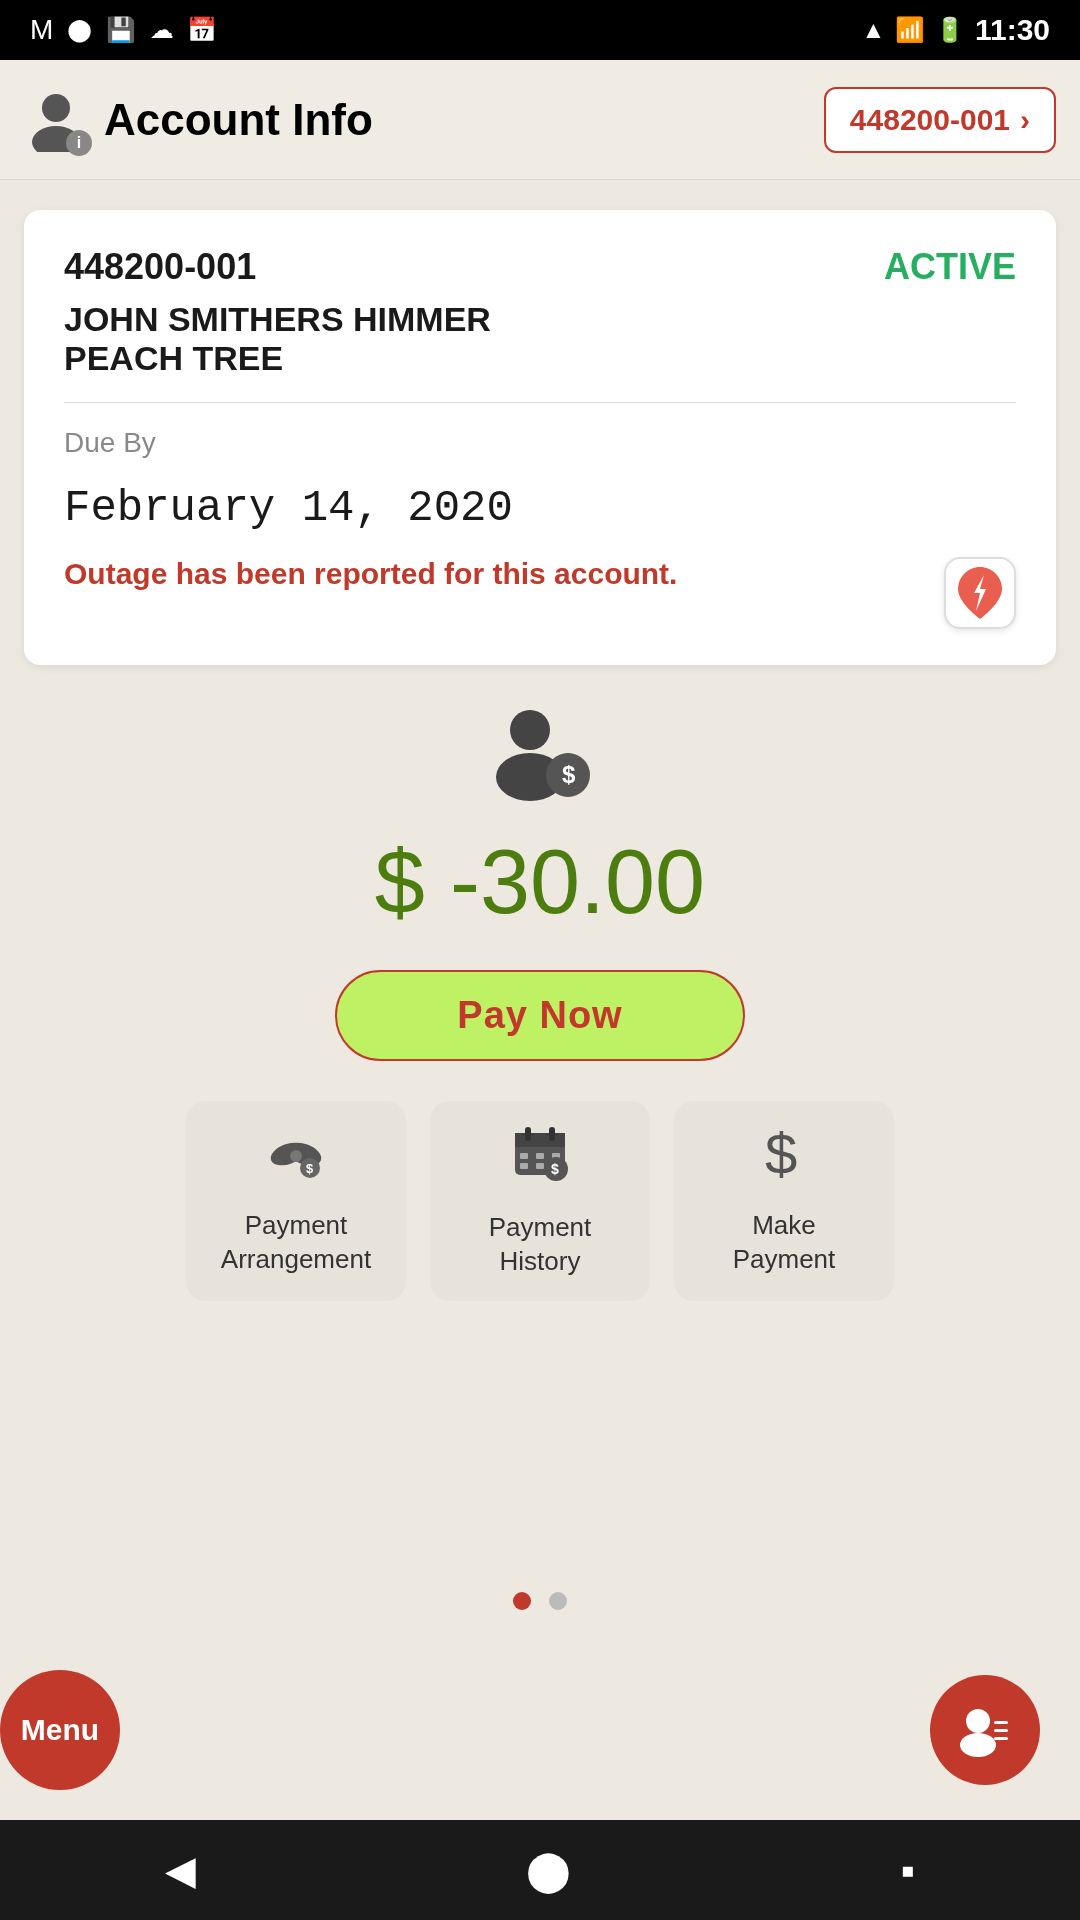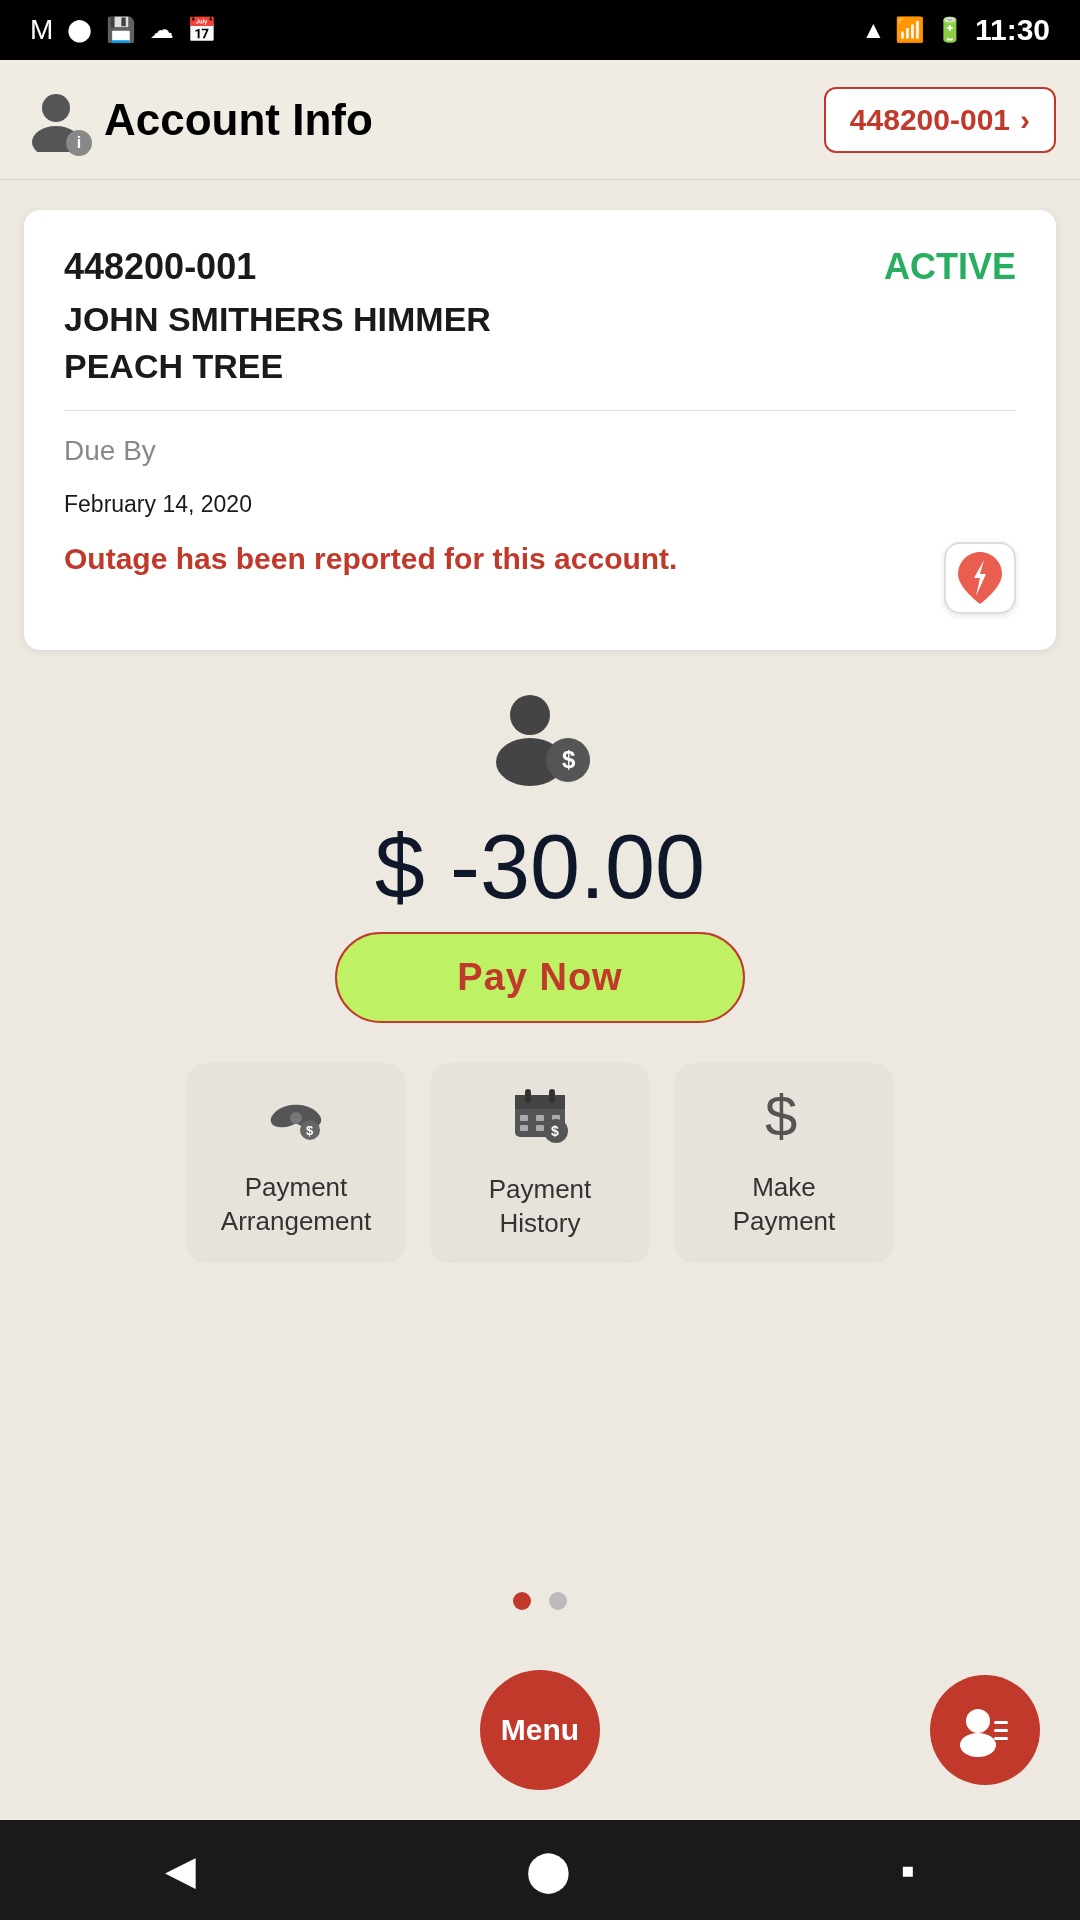--- a/index.html
+++ b/index.html
@@ -159,42 +159,42 @@
     .status-active {
       font-size: 36px;
       font-weight: bold;
       color: #27ae60;
     }
 
     .account-name {
       font-size: 34px;
       font-weight: bold;
       color: #1a1a1a;
-      margin-bottom: 8px;
     }
 
     .account-location {
       font-size: 34px;
       font-weight: bold;
       color: #1a1a1a;
       padding-bottom: 24px;
       border-bottom: 1px solid #ddd;
       margin-bottom: 24px;
     }
 
     .due-by-label {
       font-size: 28px;
       color: #888;
       margin-bottom: 24px;
     }
 
     .due-by-date {
-      font-size: 23px;
+      font-size: 44px;
       color: #1a1a1a;
       margin-bottom: 24px;
+      font-family: Liberation Mono, monospace;
     }
 
     .outage-row {
       display: flex;
       justify-content: space-between;
     }
 
     .outage-text {
       font-size: 30px;
       color: #c0392b;
@@ -226,22 +226,22 @@
     .balance-icon {
       width: 120px;
       height: 110px;
       position: relative;
       margin-bottom: 16px;
     }
 
     .balance-amount {
       font-size: 90px;
       font-weight: 300;
-      color: #0f172a;
-      margin-bottom: 13px;
+      color: #4d7c0f;
+      margin-bottom: 36px;
     }
 
     .pay-now-btn {
       border: 2px solid #c0392b;
       border-radius: 50px;
       padding: 22px 120px;
       background: #bef264;
       color: #c0392b;
       font-size: 38px;
       font-weight: bold;
@@ -304,21 +304,21 @@
     .dot-inactive {
       background: #bbb;
     }
 
     
     .bottom-area {
       width: 100%;
       height: 180px;
       display: flex;
       align-items: center;
-      justify-content: center;
+      justify-content: flex-start;
       position: relative;
       flex-shrink: 0;
       background: #ede8e0;
     }
 
     .menu-btn {
       width: 120px;
       height: 120px;
       background: #c0392b;
       border-radius: 50%;

